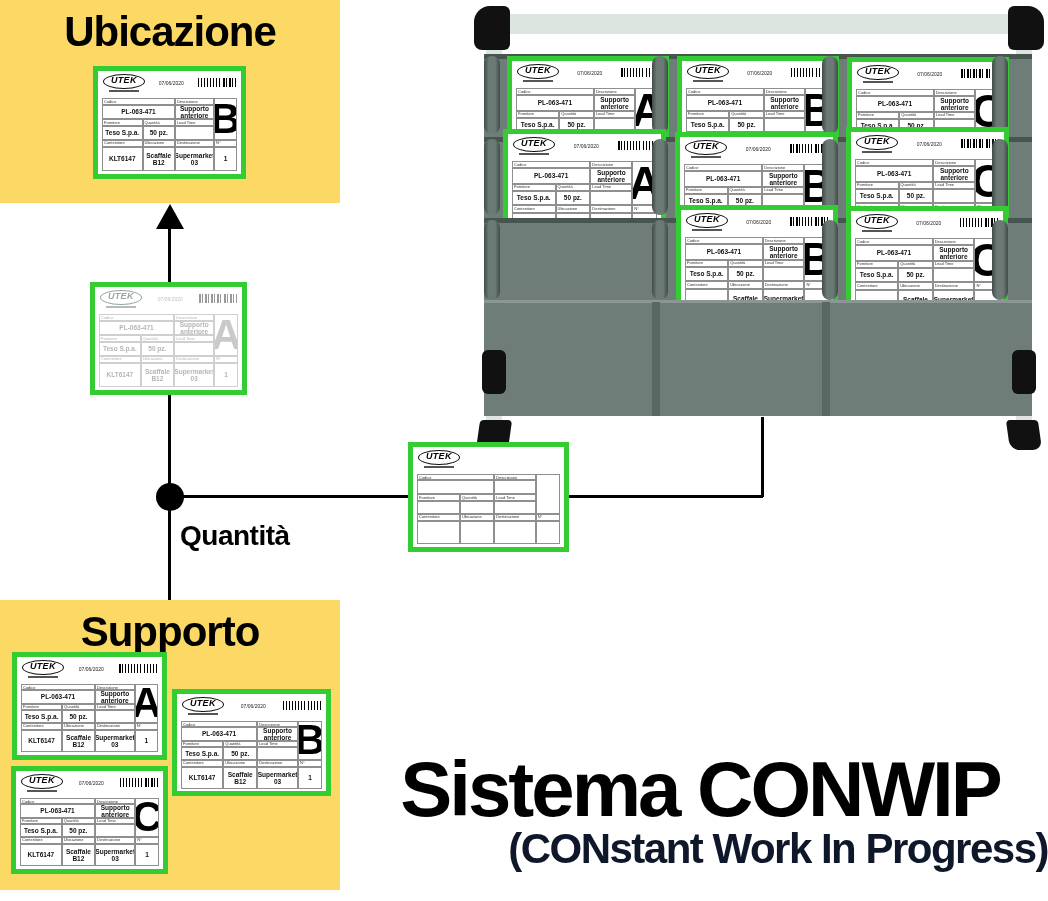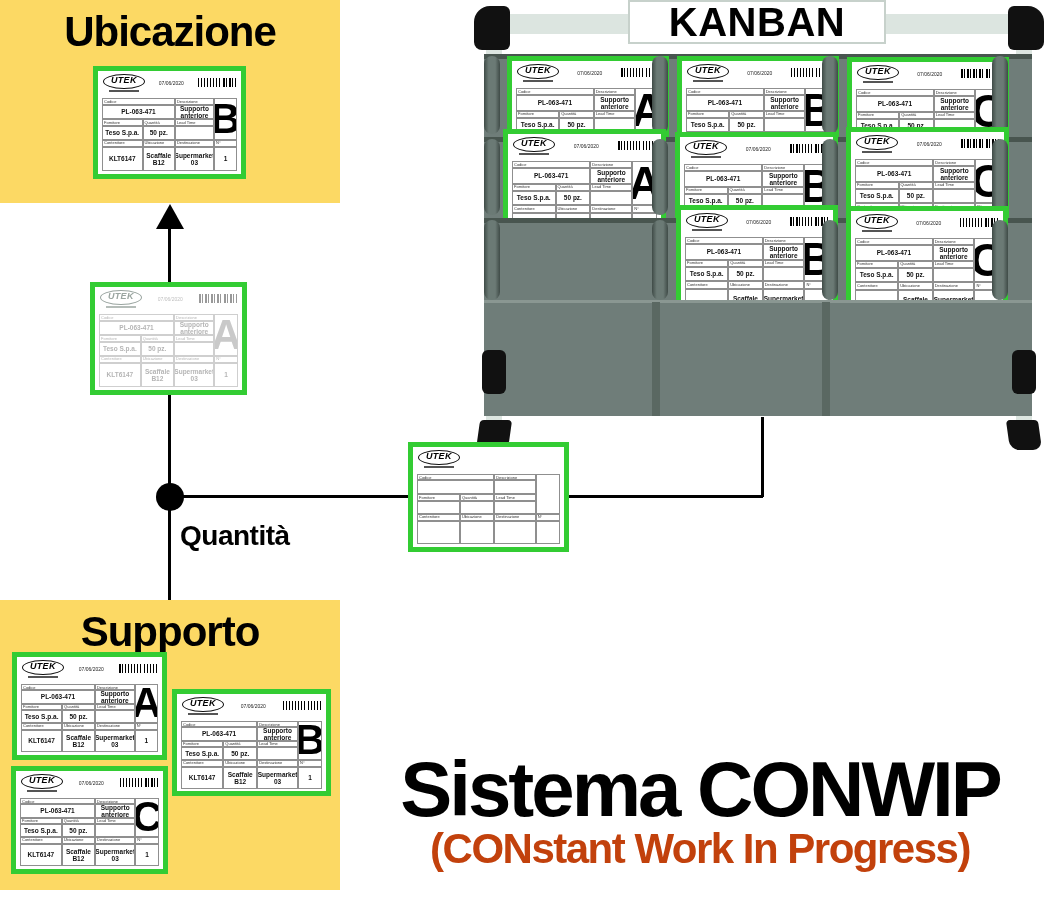--- a/index.html
+++ b/index.html
@@ -29,21 +29,21 @@
   .junction{position:absolute;left:156px;top:483px;width:28px;height:28px;border-radius:50%;
             background:#000;z-index:7;}
   .priority{position:absolute;left:180px;top:520px;font-size:28px;font-weight:bold;
             letter-spacing:-0.5px;z-index:7;color:#000;}
 
   
   .main-title{position:absolute;left:352px;top:750px;width:696px;text-align:center;z-index:2;}
   .main-title .t1{font-size:78px;font-weight:bold;letter-spacing:-3px;line-height:1.0;
                   white-space:nowrap;color:#000;}
   .main-title .t2{font-size:42px;font-weight:bold;letter-spacing:-1.5px;line-height:1.0;
-                  white-space:nowrap;color:#c2410c;}
+                  white-space:nowrap;color:#0f172a;text-align:right;}
 
   
   .board{position:absolute;left:470px;top:0;width:578px;height:460px;z-index:3;}
   .board .leg{position:absolute;width:16px;background:var(--frame);z-index:10;}
   .leg-l{left:16px;top:28px;height:402px;}
   .leg-r{left:546px;top:28px;height:402px;}
   .topbar{position:absolute;left:8px;top:14px;width:562px;height:20px;background:var(--frame);z-index:5;}
   .plate{position:absolute;left:158px;top:0;width:258px;height:44px;background:#fff;
          border:2px solid #C7D1CB;display:flex;align-items:center;justify-content:center;
          font-size:40px;font-weight:bold;letter-spacing:0.5px;z-index:16;color:#000;}
@@ -366,21 +366,20 @@
       </div>
     </div>
   </div>
 
 <div class="board">
   <div class="leg leg-l"></div>
   <div class="leg leg-r"></div>
   <div class="topbar"></div>
   <div class="elbow elbow-l"></div>
   <div class="elbow elbow-r"></div>
-  <div class="plate">KANBAN</div>
 
   <div class="pocket pocket-r1"></div>
   <div class="tube t-r1 tx1"></div>
   <div class="tube t-r1 tx2"></div>
   <div class="tube t-r1 tx3"></div>
   <div class="tube t-r1 tx4"></div>
   <div class="slot slot-r1c1">
       <div class="kcard filled">
         <div class="kc-head">
           <span class="kc-logo-wrap">

